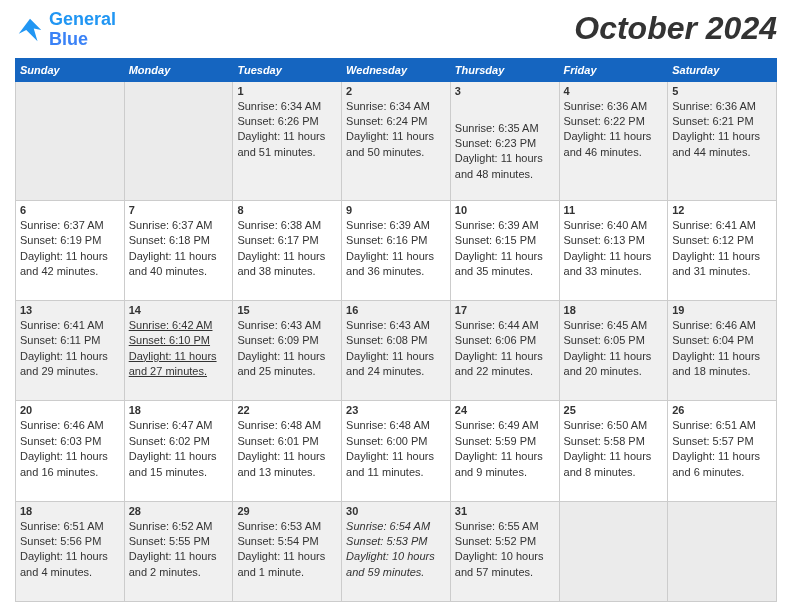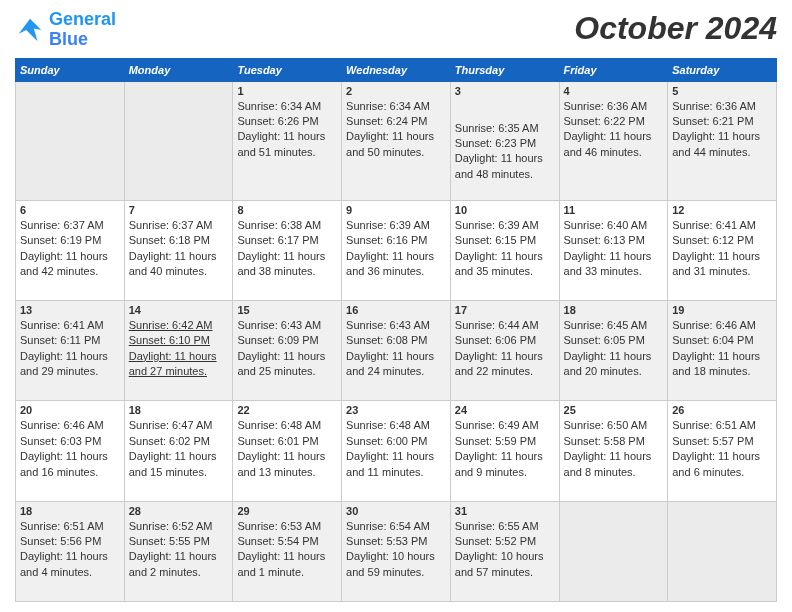--- a/index.html
+++ b/index.html
@@ -313,21 +313,21 @@
 Daylight: 11 hours and 2 minutes.</div>
           </td>
           <td>
             <div class="day-num">29</div>
             <div class="cell-text" style="white-space: pre-line;">Sunrise: 6:53 AM
 Sunset: 5:54 PM
 Daylight: 11 hours and 1 minute.</div>
           </td>
           <td>
             <div class="day-num">30</div>
-            <div class="cell-text" style="white-space: pre-line;">Sunrise: 6:54 AM
+            <div class="cell-text" style="white-space: pre-line; font-style: italic;">Sunrise: 6:54 AM
 Sunset: 5:53 PM
 Daylight: 10 hours and 59 minutes.</div>
           </td>
           <td>
             <div class="day-num">31</div>
             <div class="cell-text" style="white-space: pre-line;">Sunrise: 6:55 AM
 Sunset: 5:52 PM
 Daylight: 10 hours and 57 minutes.</div>
           </td>
           <td class="empty"></td>

